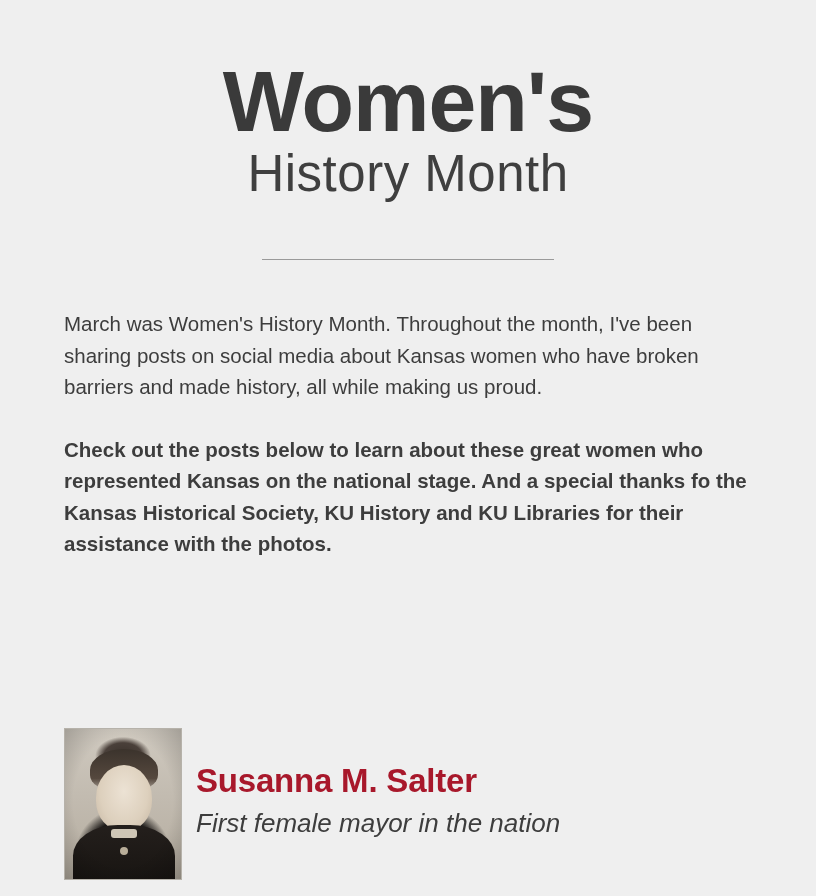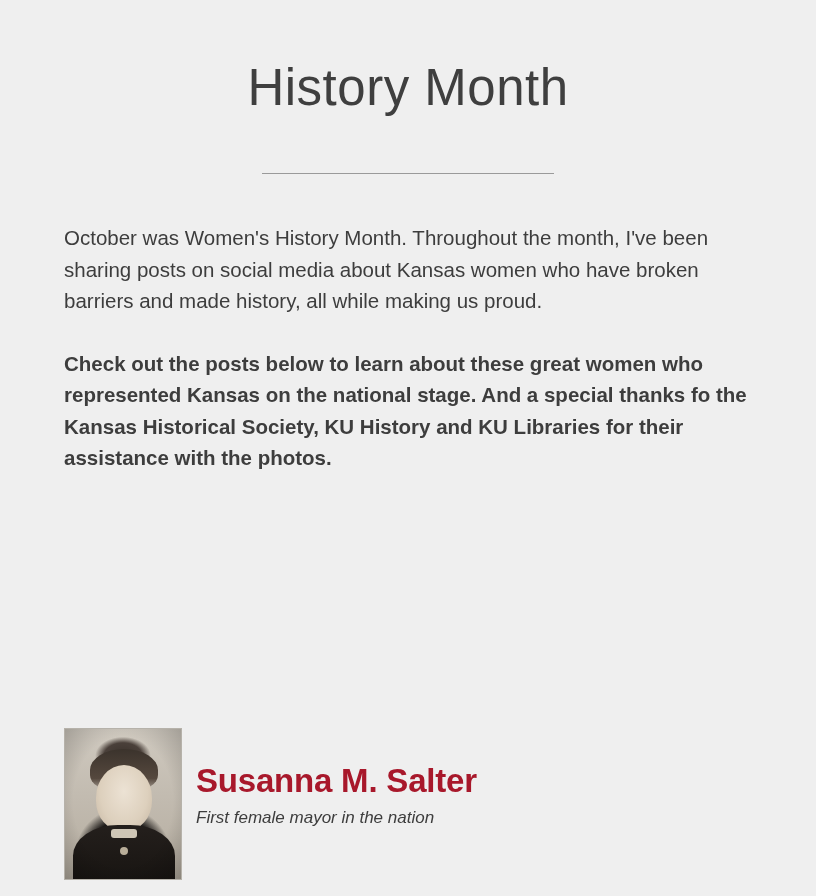--- a/index.html
+++ b/index.html
@@ -143,41 +143,42 @@
   }
   .person-name {
     font-size: 33px;
     font-weight: 700;
     color: #a8182b;
     letter-spacing: -0.2px;
     line-height: 1.0;
     margin: 0;
   }
   .person-role {
-    font-size: 17px;
+    font-size: 26px;
     font-style: italic;
     font-weight: 400;
     color: #3d3d3d;
     margin: 12px 0 0 0;
     line-height: 1.1;
   }
 </style>
 </head>
 <body>
 
 <div class="page">
 
   <div class="title-block">
+    <div class="title-line1">Women's</div>
     <div class="title-line2">History Month</div>
   </div>
 
   <div class="divider"></div>
 
   <div class="body-copy">
-    <p>October was Women's History Month. Throughout the month, I've been sharing posts on social media about Kansas women who have broken barriers and made history, all while making us proud.</p>
+    <p>March was Women's History Month. Throughout the month, I've been sharing posts on social media about Kansas women who have broken barriers and made history, all while making us proud.</p>
     <p>Check out the posts below to learn about these great women who represented Kansas on the national stage. And a special thanks fo the Kansas Historical Society, KU History and KU Libraries for their assistance with the photos.</p>
   </div>
 
   <div class="person-row">
     <div class="portrait">
       <div class="bg"></div>
       <div class="hair"></div>
       <div class="face"></div>
       <div class="body-shape"></div>
       <div class="collar"></div>

